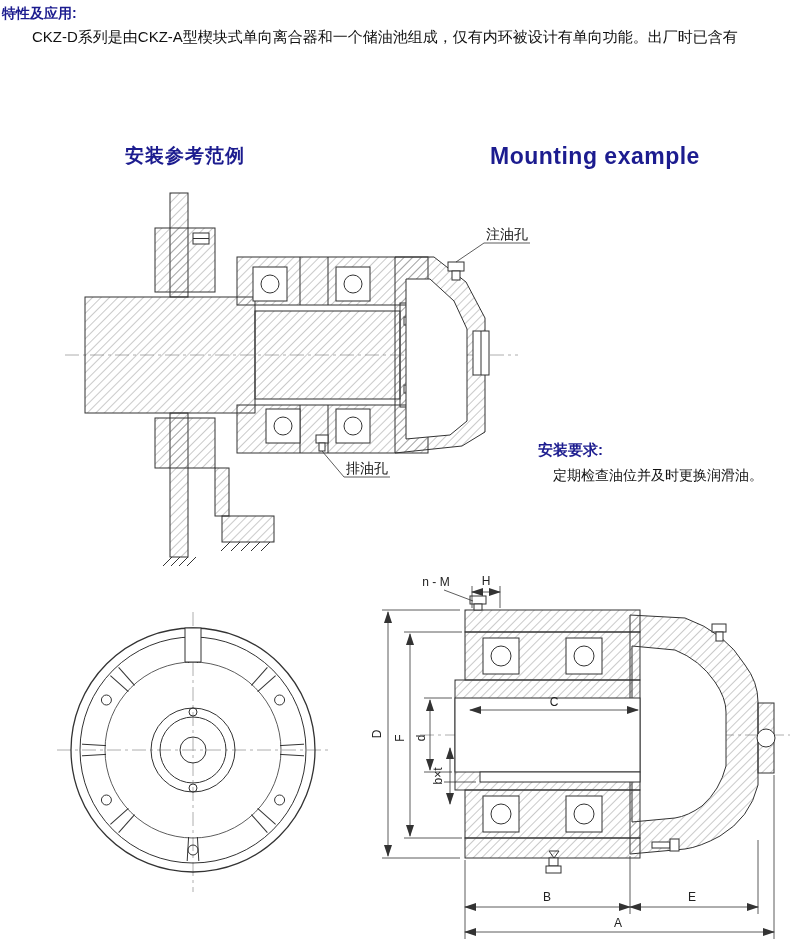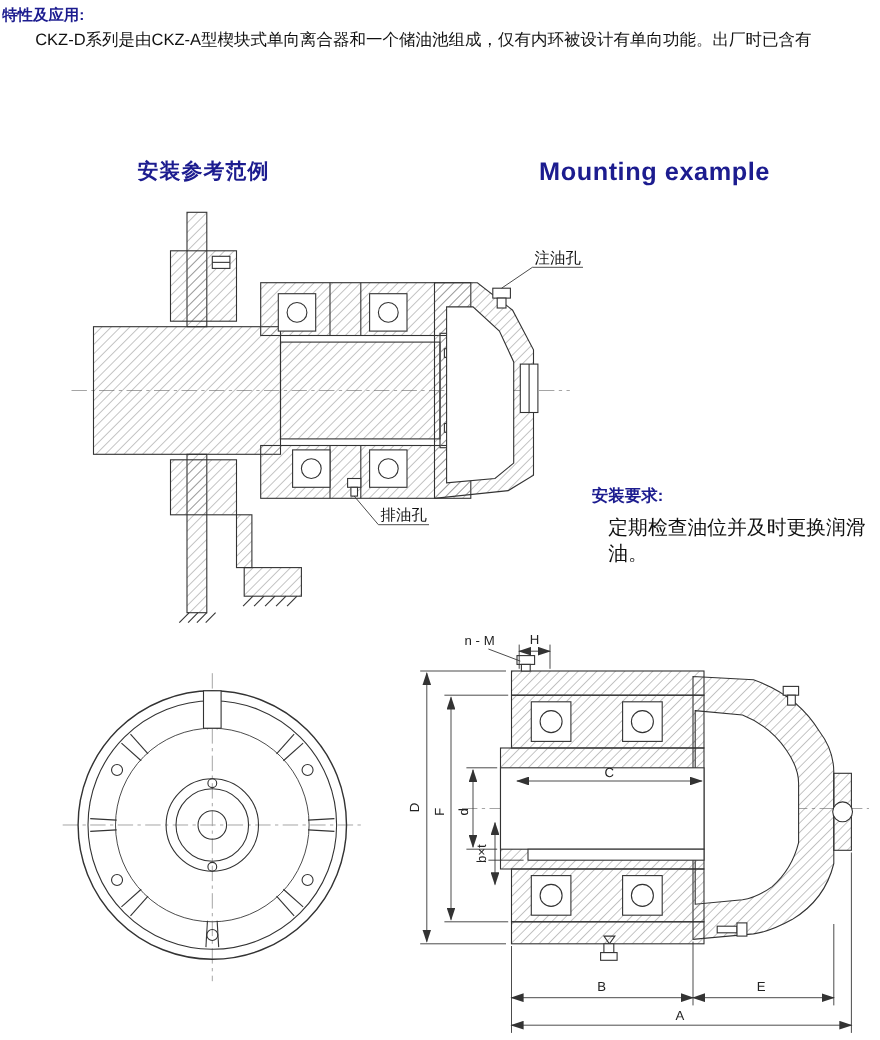--- a/index.html
+++ b/index.html
@@ -9,21 +9,21 @@
   .intro{position:absolute;left:2px;top:2px;width:794px}
   .h-sm{font-size:14px;font-weight:bold;margin:0;line-height:22px}
   .body-line{margin:0;font-size:15px;line-height:26px;color:#111}
   .indent{text-indent:2em}
   .h-cn{position:absolute;left:125px;top:143px;font-size:19px;font-weight:bold;letter-spacing:1px;margin:0}
   .h-en{position:absolute;left:490px;top:143px;font-size:23px;font-weight:bold;letter-spacing:.5px;margin:0}
   .svg-mounting{position:absolute;left:60px;top:185px}
   .svg-front{position:absolute;left:55px;top:608px}
   .svg-dims{position:absolute;left:370px;top:570px}
   .req-h{position:absolute;left:538px;top:441px;font-size:15px;font-weight:bold}
-  .req-b{position:absolute;left:553px;top:467px;font-size:18px;color:#111}
+  .req-b{position:absolute;left:553px;top:467px;font-size:14px;color:#111}
   svg text{font-family:"Liberation Sans","DejaVu Sans",sans-serif}
   .ln{fill:none;stroke:#333;stroke-width:1}
   .lnW{fill:#fff;stroke:#333;stroke-width:1}
   .hz{stroke:#333;stroke-width:1}
   .cl{fill:none;stroke:#999;stroke-width:.8;stroke-dasharray:14 4 3 4}
   .dim{fill:none;stroke:#333;stroke-width:.8}
   .dtx{font-size:12px;fill:#222}
   .ctx{font-size:14px;fill:#111}
 </style>
 </head>

